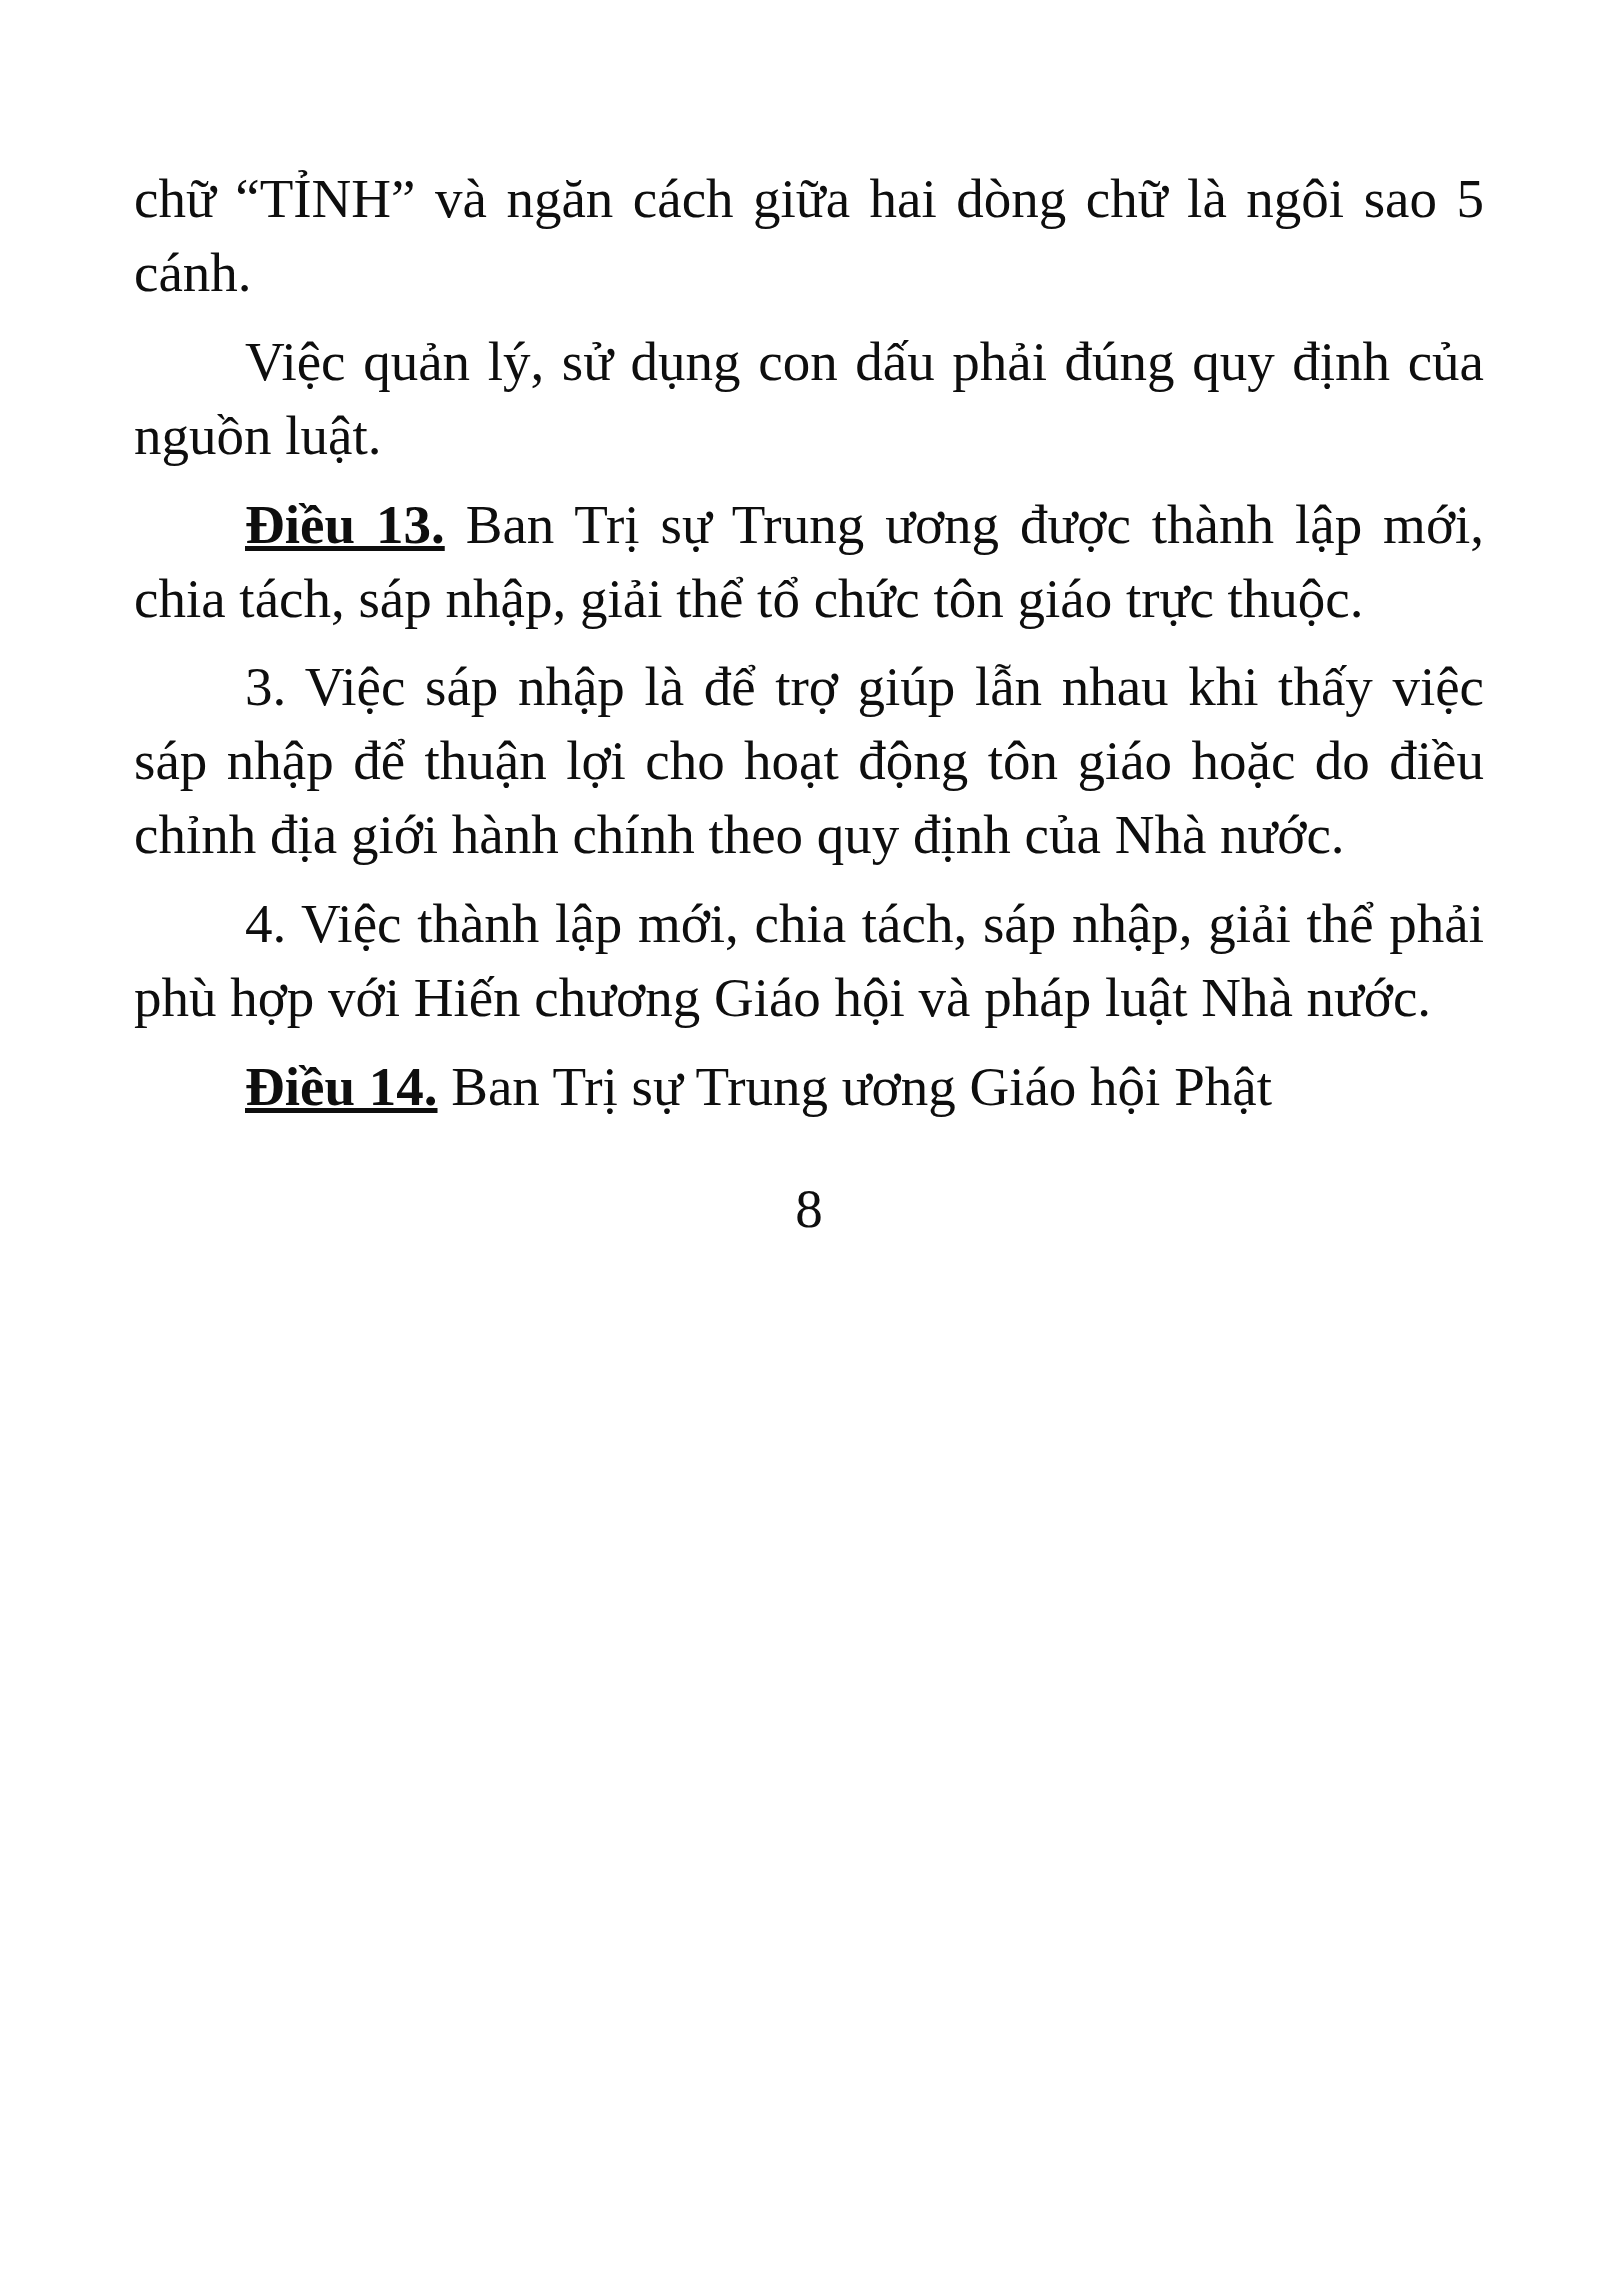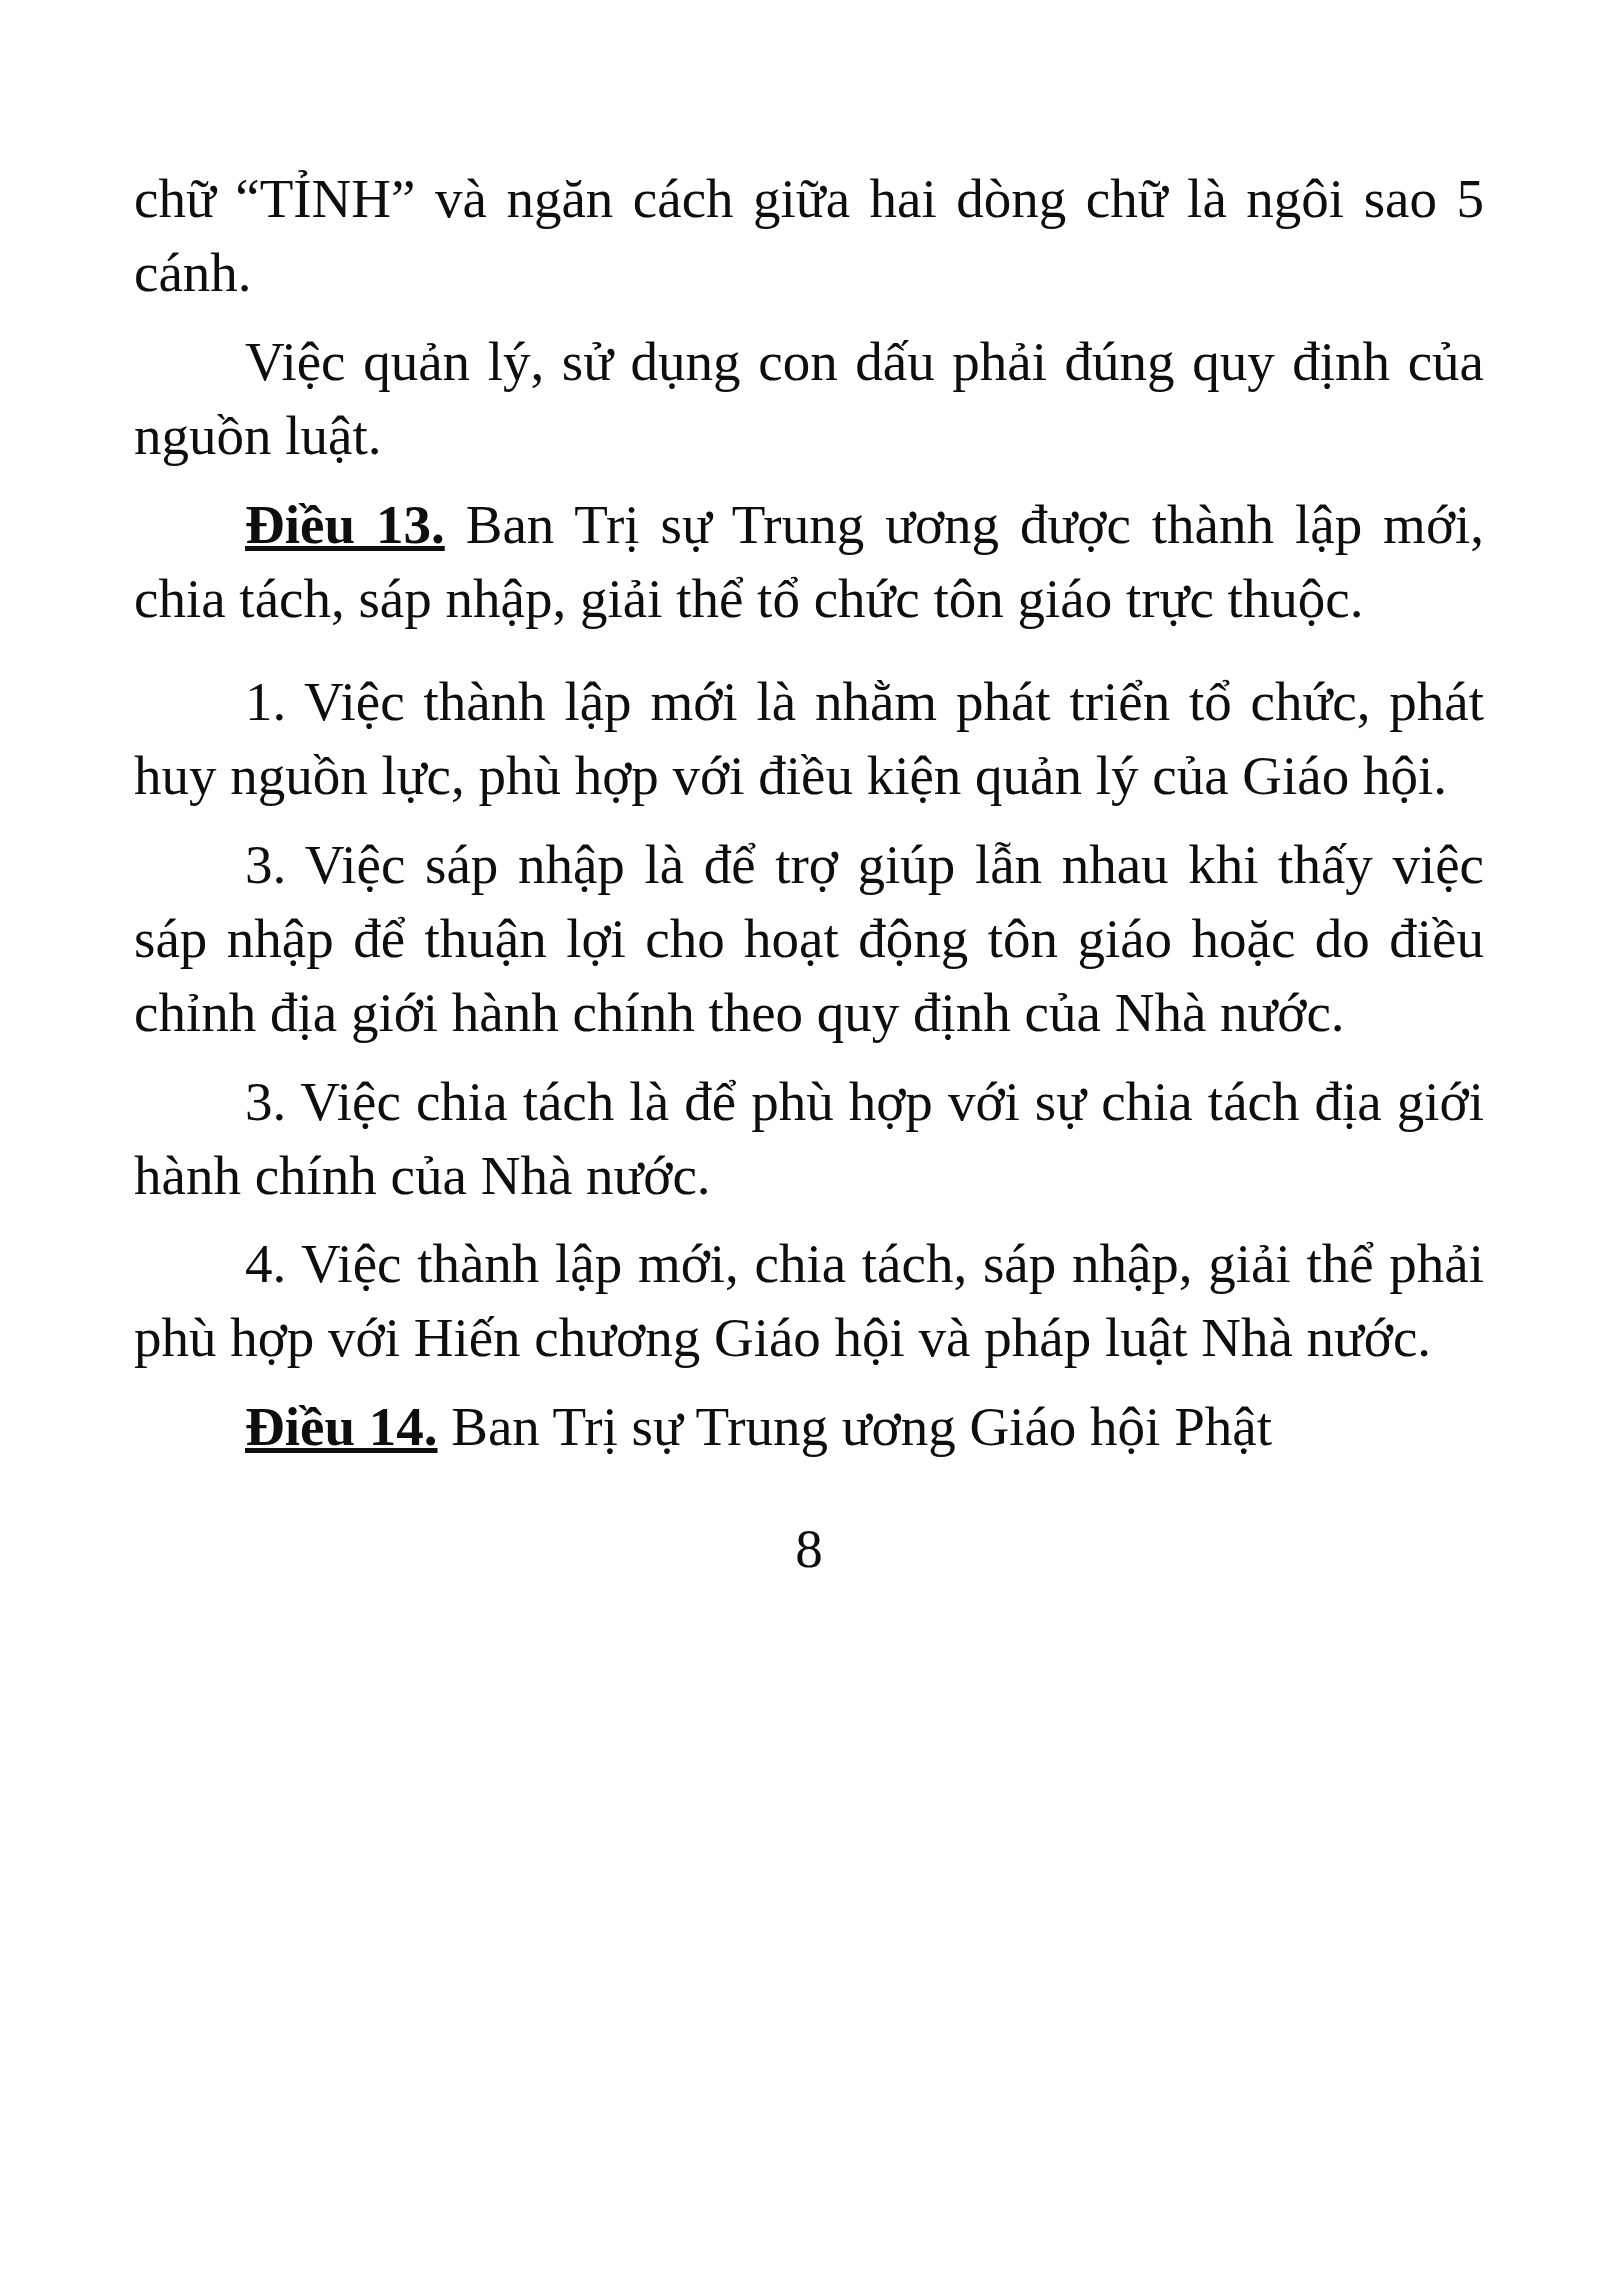--- a/index.html
+++ b/index.html
@@ -43,21 +43,19 @@
   }
 </style>
 </head>
 <body>
 
 <div class="page">
   <div class="text-block">
       <p class="">chữ “TỈNH” và ngăn cách giữa hai dòng chữ là ngôi sao 5 cánh.</p>
       <p class="indent">Việc quản lý, sử dụng con dấu phải đúng quy định của nguồn luật.</p>
       <p class="indent"><b>Điều 13.</b> Ban Trị sự Trung ương được thành lập mới, chia tách, sáp nhập, giải thể tổ chức tôn giáo trực thuộc.</p>
-      <p class="indent extra-space">1. Việc thành lập mới là nhằm phát triển tổ chức, phát huy nguồn lực, phù hợp với điều kiện quản lý của Giáo hội.</p>
       <p class="indent">3. Việc sáp nhập là để trợ giúp lẫn nhau khi thấy việc sáp nhập để thuận lợi cho hoạt động tôn giáo hoặc do điều chỉnh địa giới hành chính theo quy định của Nhà nước.</p>
-      <p class="indent">3. Việc chia tách là để phù hợp với sự chia tách địa giới hành chính của Nhà nước.</p>
       <p class="indent">4. Việc thành lập mới, chia tách, sáp nhập, giải thể phải phù hợp với Hiến chương Giáo hội và pháp luật Nhà nước.</p>
       <p class="indent"><b>Điều 14.</b> Ban Trị sự Trung ương Giáo hội Phật</p>
     </div>
   <div class="page-number">8</div>
 </div>
 
 
 </body></html>

